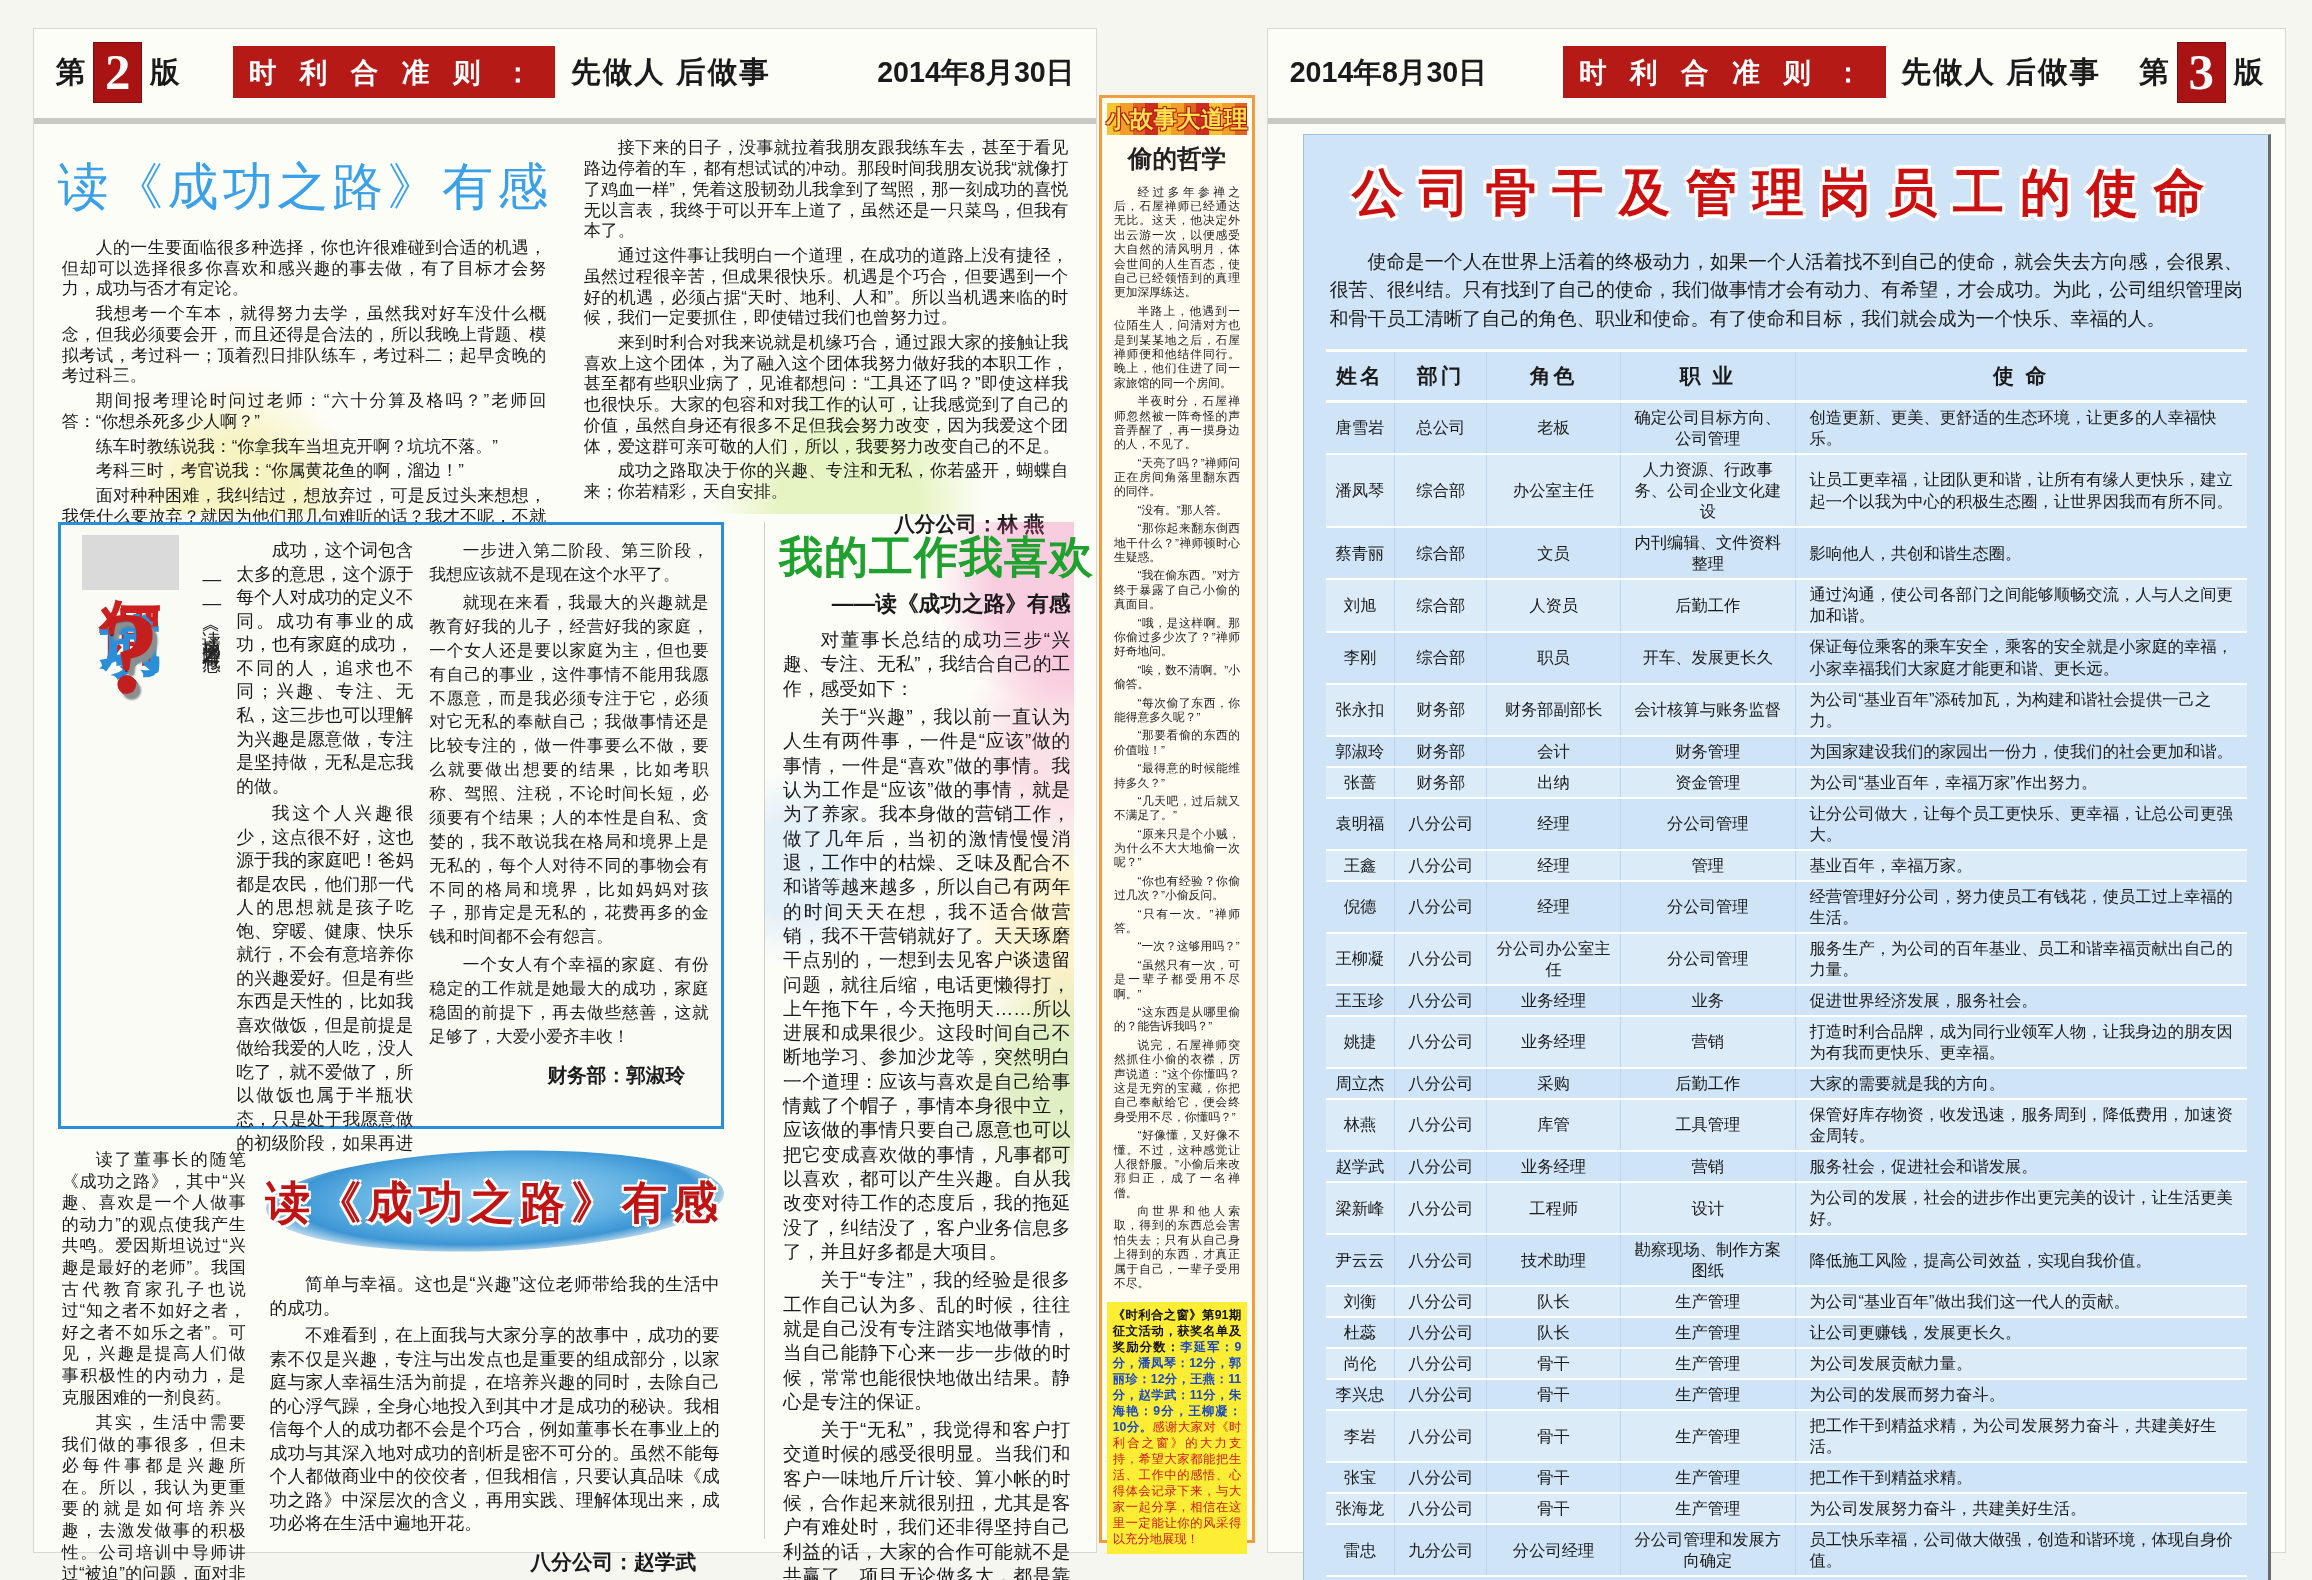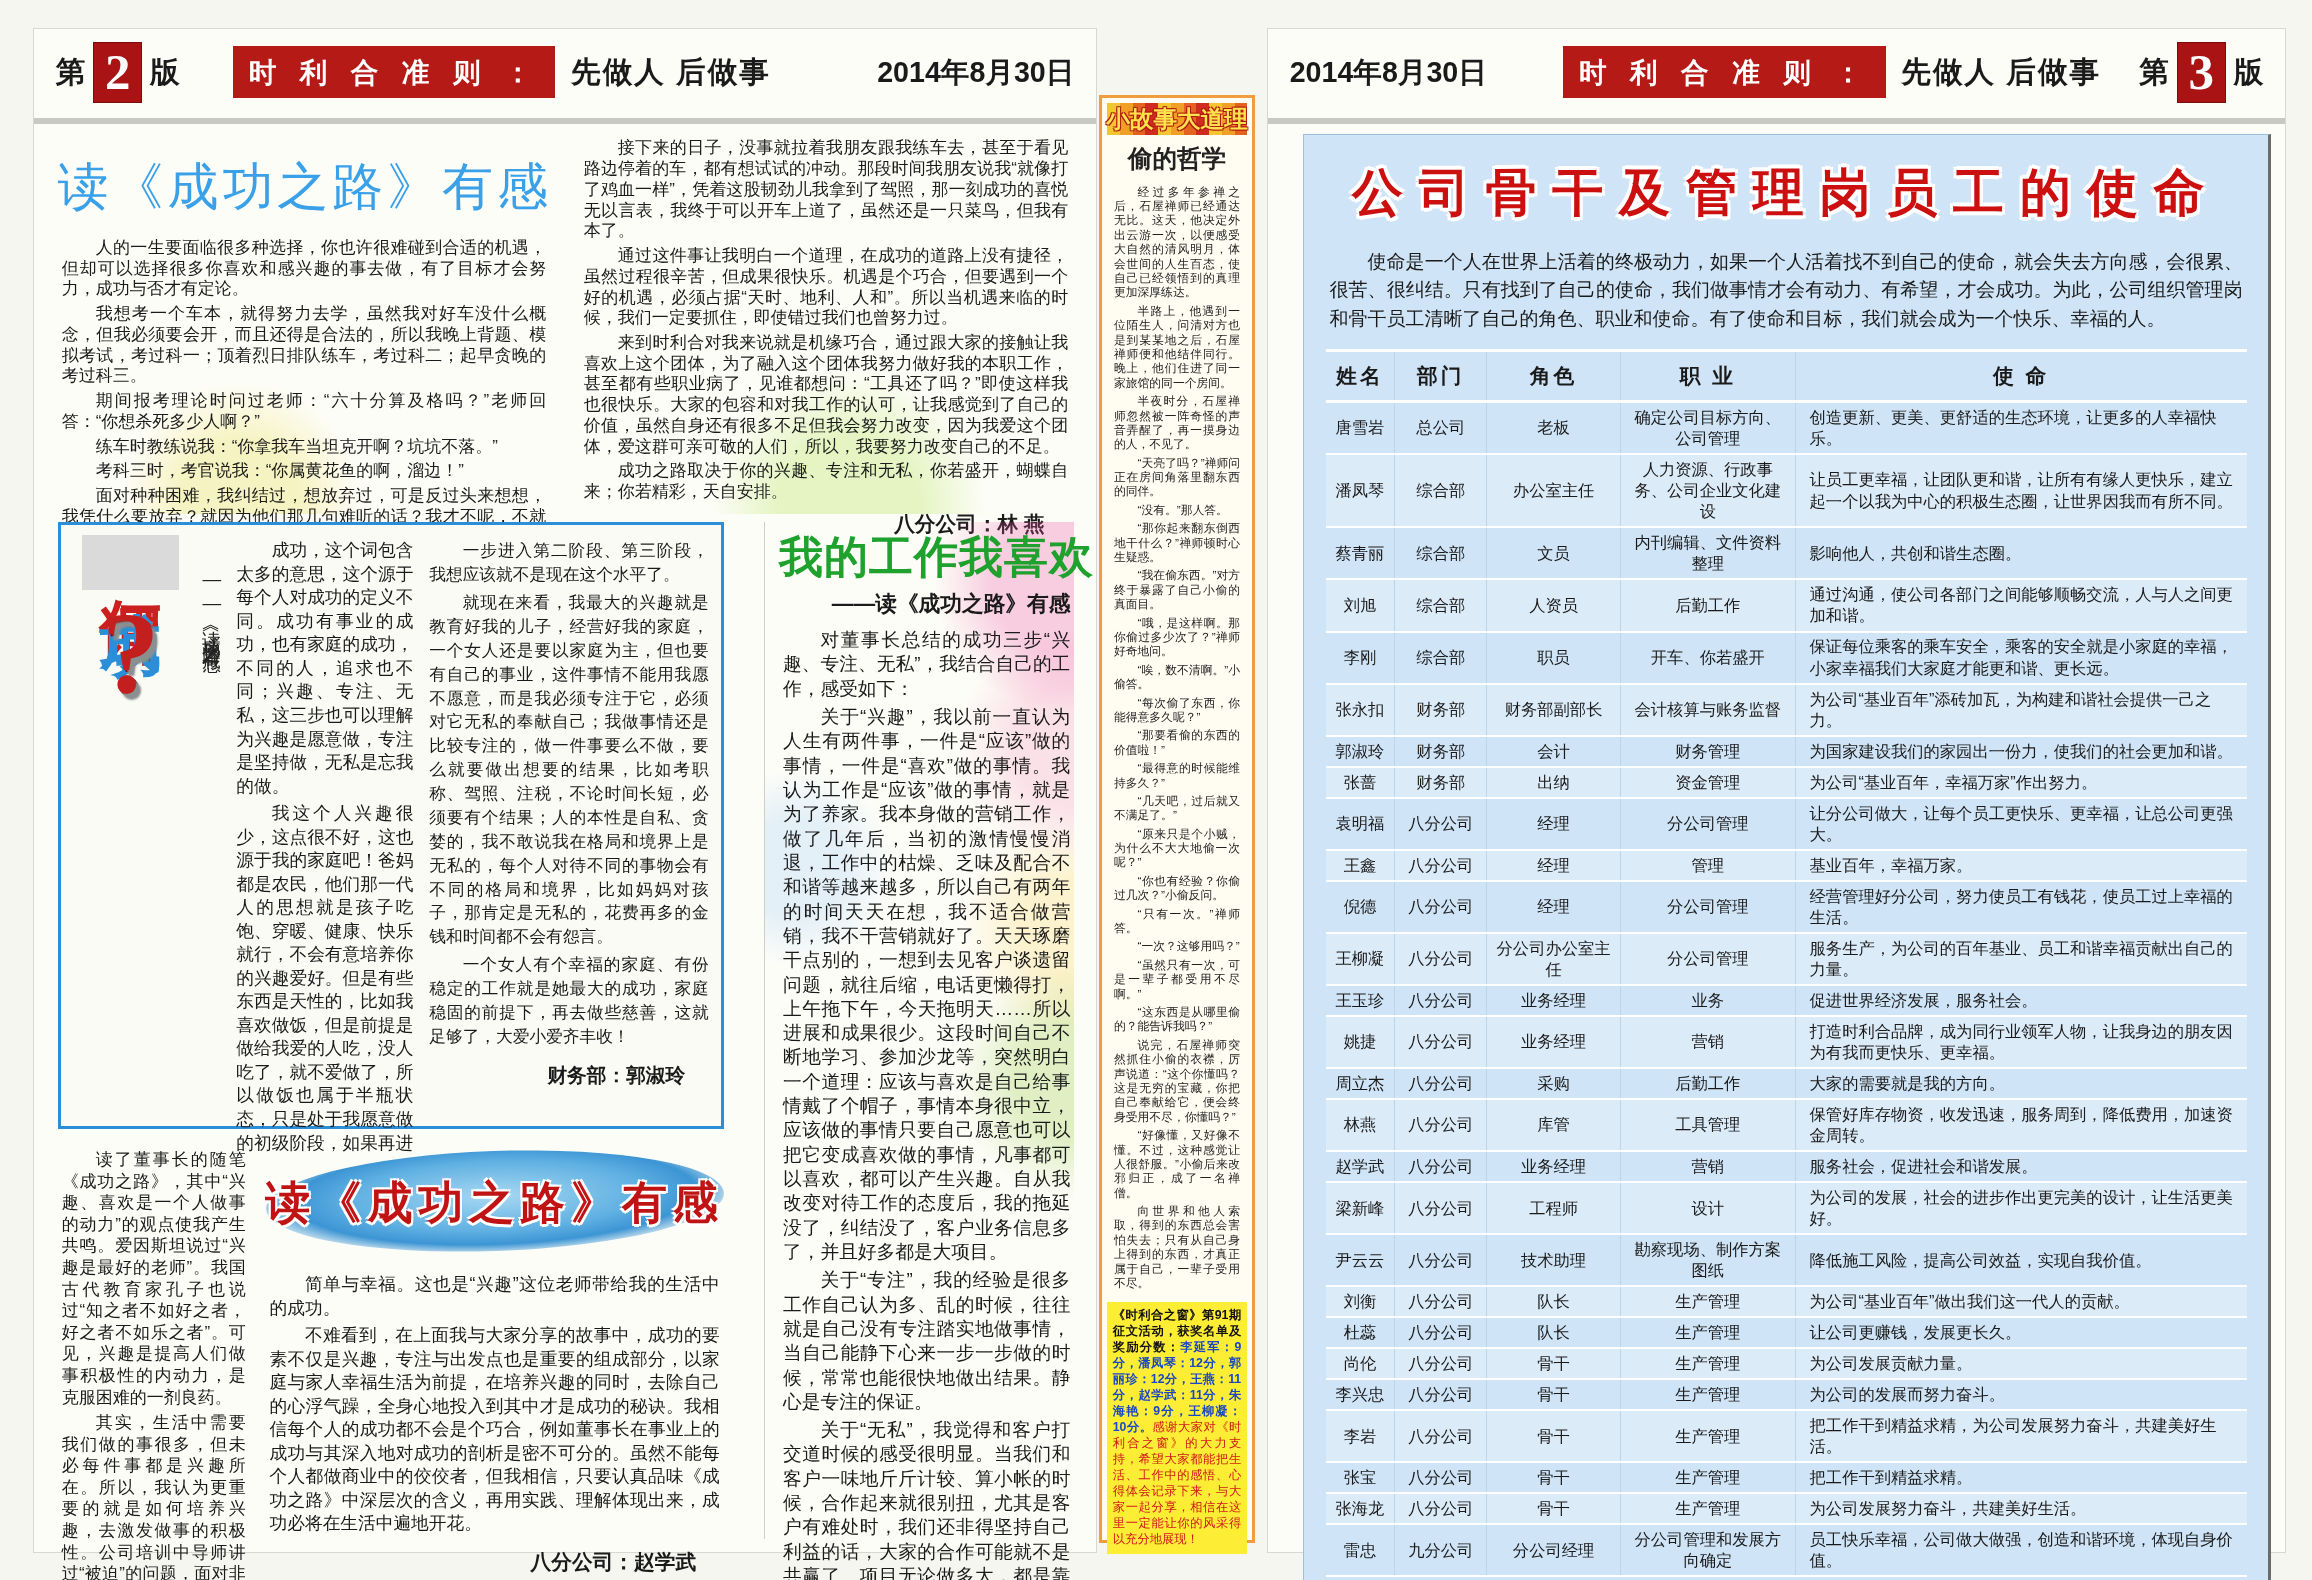--- a/index.html
+++ b/index.html
@@ -347,21 +347,21 @@
               <td>刘旭</td>
               <td>综合部</td>
               <td>人资员</td>
               <td>后勤工作</td>
               <td>通过沟通，使公司各部门之间能够顺畅交流，人与人之间更加和谐。</td>
             </tr>
             <tr>
               <td>李刚</td>
               <td>综合部</td>
               <td>职员</td>
-              <td>开车、你若盛开</td>
+              <td>开车、发展更长久</td>
               <td>保证每位乘客的乘车安全，乘客的安全就是小家庭的幸福，小家幸福我们大家庭才能更和谐、更长远。</td>
             </tr>
             <tr>
               <td>张永扣</td>
               <td>财务部</td>
               <td>财务部副部长</td>
               <td>会计核算与账务监督</td>
               <td>为公司“基业百年”添砖加瓦，为构建和谐社会提供一己之力。</td>
             </tr>
             <tr>

